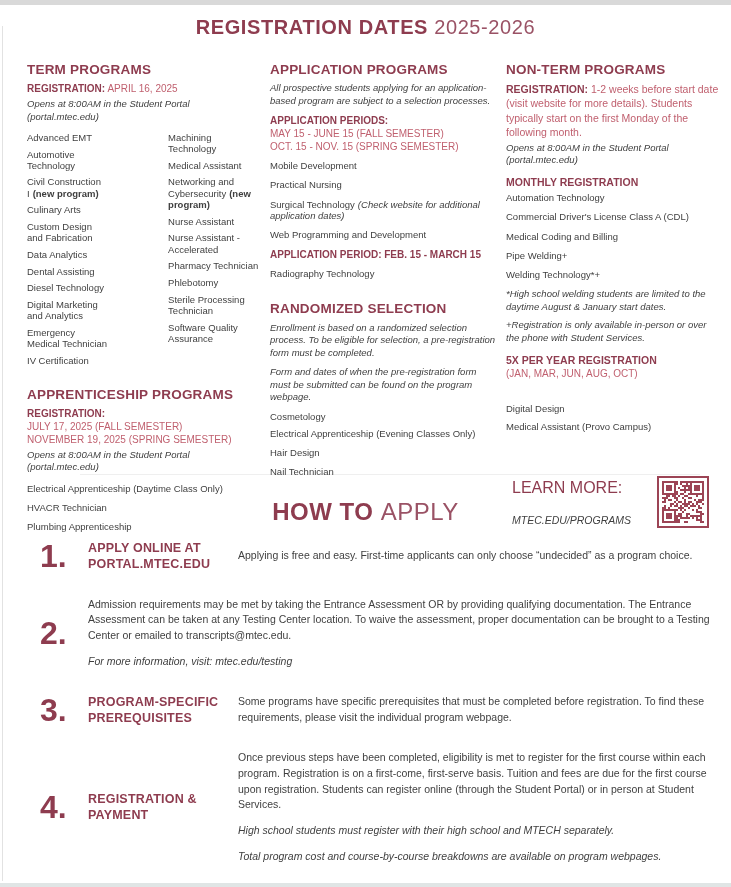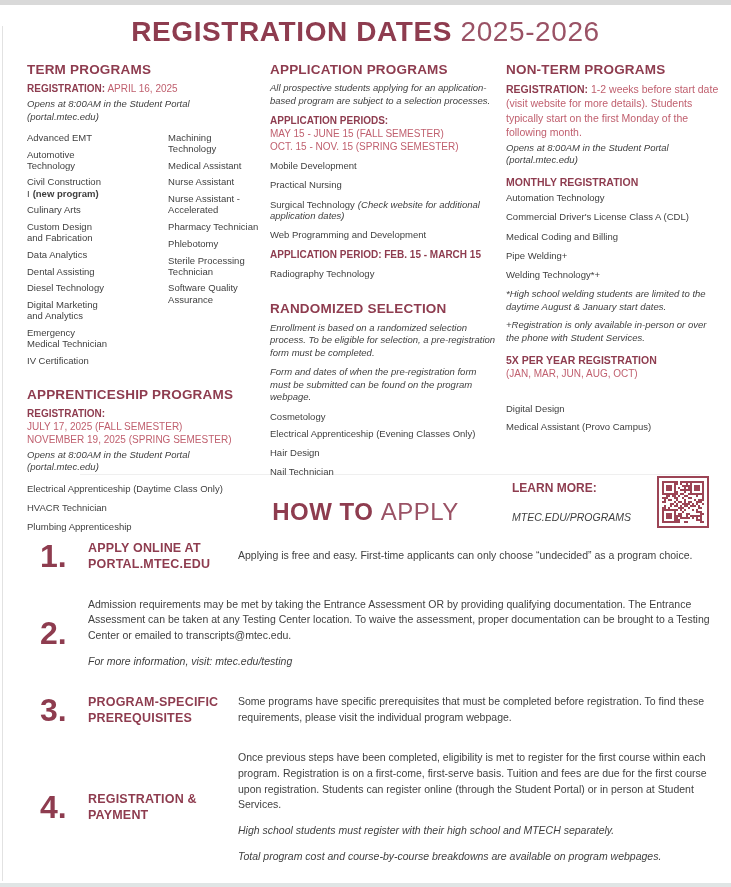--- a/index.html
+++ b/index.html
@@ -4,21 +4,21 @@
 <style>
   html,body{margin:0;padding:0;background:#ffffff;}
   .page{position:relative;width:731px;height:887px;background:#ffffff;overflow:hidden;
         font-family:"Liberation Sans",sans-serif;color:#3f3f3f;}
   .scan-top{position:absolute;top:0;left:0;right:0;height:5px;background:#d9d9d9;}
   .scan-left{position:absolute;top:26px;left:2px;width:1px;bottom:6px;background:#e2e2e2;}
   .scan-bottom{position:absolute;bottom:0;left:0;right:0;height:4px;background:#e0e5e5;}
   .scan-divider{position:absolute;top:474px;left:80px;width:620px;height:1px;background:#efefef;}
 
   .main-title{position:absolute;top:16px;left:0;right:0;text-align:center;margin:0;
-              font-size:28px;letter-spacing:.6px;}
+              font-size:20px;letter-spacing:.6px;}
   .t-bold{font-weight:bold;color:#8e3c4f;}
   .t-light{font-weight:normal;color:#9a5265;}
 
   .col{position:absolute;top:62px;font-size:9.5px;line-height:1.2;}
   .col1{left:27px;width:232px;}
   .col2{left:270px;width:226px;}
   .col3{left:506px;width:216px;}
 
   h2.sec{font-size:13.5px;font-weight:bold;color:#8e3c4f;margin:0 0 4px;letter-spacing:.2px;}
   .reg{margin:0 0 3px;font-size:10px;line-height:1.3;}
@@ -31,21 +31,21 @@
   .twocol{display:flex;gap:11px;}
   .list-l{width:103px;}
   .list-r{width:114px;margin-left:48px;}
   .item{margin:0 0 5.5px;line-height:1.18;}
   .bsuf{font-weight:bold;margin-left:3px;}
   .isuf{font-style:italic;margin-left:3px;}
   .sect-gap{margin-top:15px;}
   .note{font-style:italic;margin:6px 0 0;line-height:1.32;}
 
   .learn-row{display:flex;align-items:center;gap:26px;margin-top:44px;padding-left:6px;}
-  .learn-label{font-weight:bold;color:#8e3c4f;font-size:12px;margin:0 0 16px;}
+  .learn-label{font-weight:normal;color:#8e3c4f;font-size:16px;margin:0 0 16px;}
   .learn-url{font-style:italic;font-size:10.5px;margin:0;color:#3f3f3f;}
   .qr-box{border:2px solid #9c4455;padding:3px;width:42px;height:42px;flex:none;background:#fff;}
 
   .howto-title{position:absolute;top:498px;left:0;right:0;text-align:center;margin:0;
                font-size:24px;letter-spacing:.5px;}
   .steps{position:absolute;top:540px;left:40px;width:678px;}
   .step{display:flex;align-items:center;margin-bottom:24px;}
   .step-num{width:48px;flex:none;font-size:32px;font-weight:bold;color:#8e3c4f;line-height:1;}
   .step-heading{width:150px;flex:none;font-size:12.5px;font-weight:bold;color:#8e3c4f;
                 line-height:1.3;letter-spacing:.2px;}
@@ -81,20 +81,21 @@
             <p class="item"><span>Dental Assisting</span></p>
             <p class="item"><span>Diesel Technology</span></p>
             <p class="item"><span>Digital Marketing and Analytics</span></p>
             <p class="item"><span>Emergency Medical Technician</span></p>
             <p class="item"><span>IV Certification</span></p>
           </div>
         <div class="list-r">
 
         <p class="item"><span>Machining Technology</span></p>
             <p class="item"><span>Medical Assistant</span></p>
+            <p class="item"><span>Networking and Cybersecurity</span><span class="bsuf">(new program)</span></p>
             <p class="item"><span>Nurse Assistant</span></p>
             <p class="item"><span>Nurse Assistant - Accelerated</span></p>
             <p class="item"><span>Pharmacy Technician</span></p>
             <p class="item"><span>Phlebotomy</span></p>
             <p class="item"><span>Sterile Processing Technician</span></p>
             <p class="item"><span>Software Quality Assurance</span></p>
           </div>
       </div>
     </section>
 

